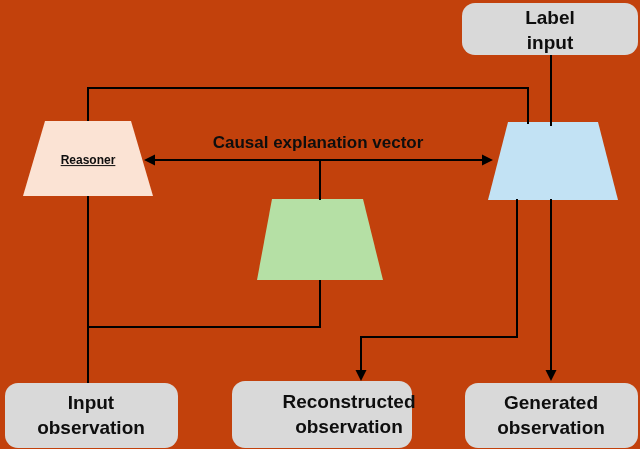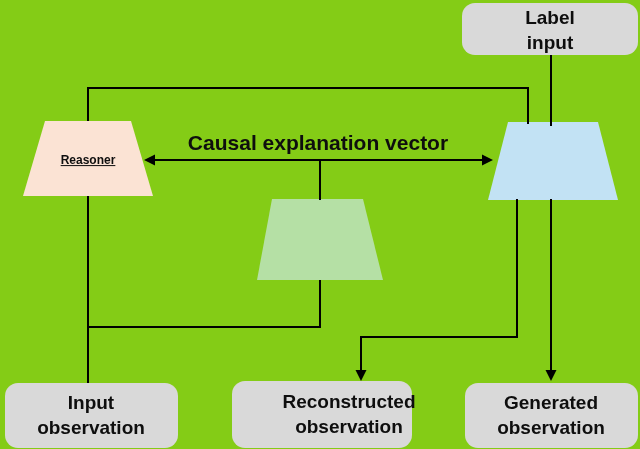--- a/index.html
+++ b/index.html
@@ -1,36 +1,36 @@
 <!DOCTYPE html>
 <html><head>
 <meta charset="utf-8">
 <style>
   html,body{margin:0;padding:0;background:#ffffff;}
   .canvas{
     position:relative;
     width:640px;height:449px;
-    background:#84cc16;
+    background:#c2410c;
     overflow:hidden;
     font-family:"Liberation Sans","DejaVu Sans",sans-serif;
   }
   .canvas svg{position:absolute;left:0;top:0;}
   .lbl{
     position:absolute;
     transform:translate(-50%,-50%);
     font-weight:700;
     color:#0e0e0e;
     text-align:center;
     white-space:pre-line;
     font-size:19px;
     line-height:1.32;
     pointer-events:none;
   }
   .module-lbl{font-size:12px;text-decoration:underline;}
-  .edge-lbl{font-size:21px;}
+  .edge-lbl{font-size:17px;}
 </style>
 </head>
 <body>
 
 <div class="canvas">
 
   <svg width="640" height="449" viewBox="0 0 640 449">
 
     <rect x="462" y="3" width="176" height="52" rx="13" ry="13" fill="#d9d9d9"></rect>
     <rect x="5" y="383" width="173" height="65" rx="13" ry="13" fill="#d9d9d9"></rect>

